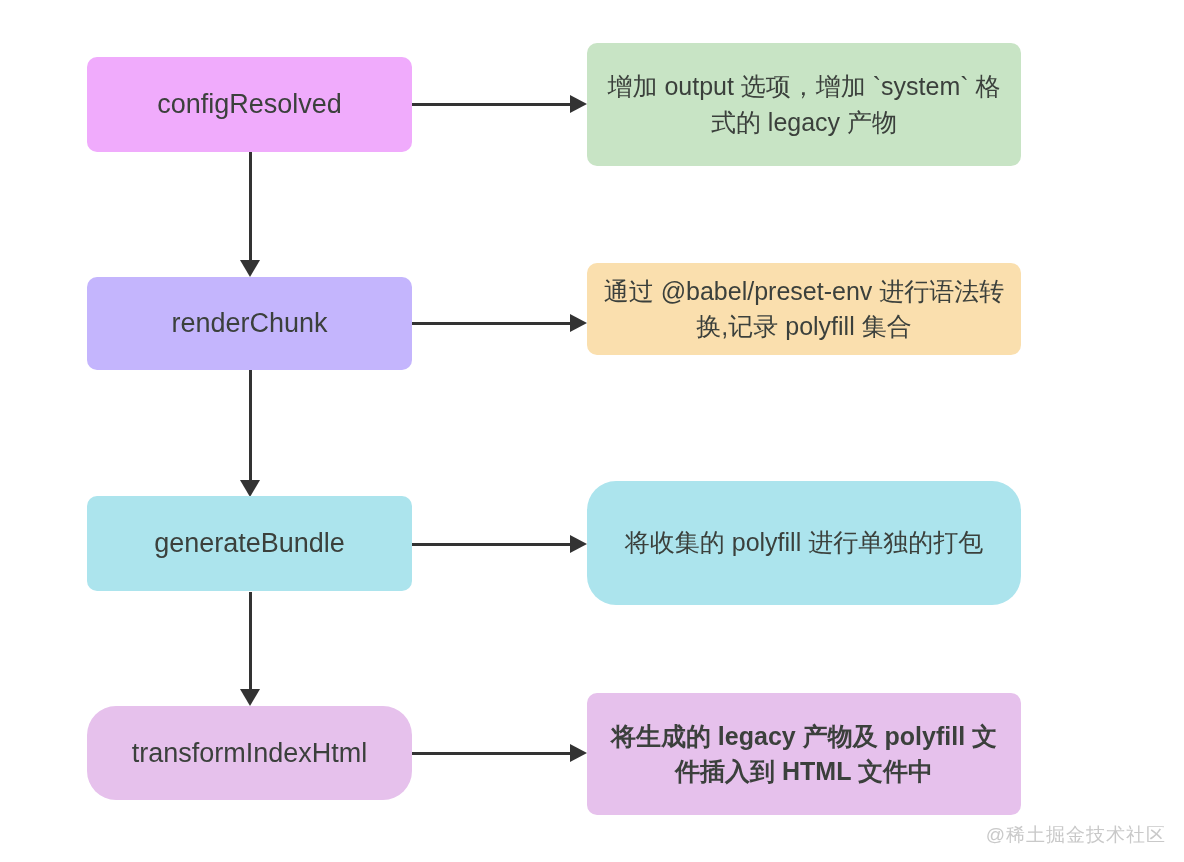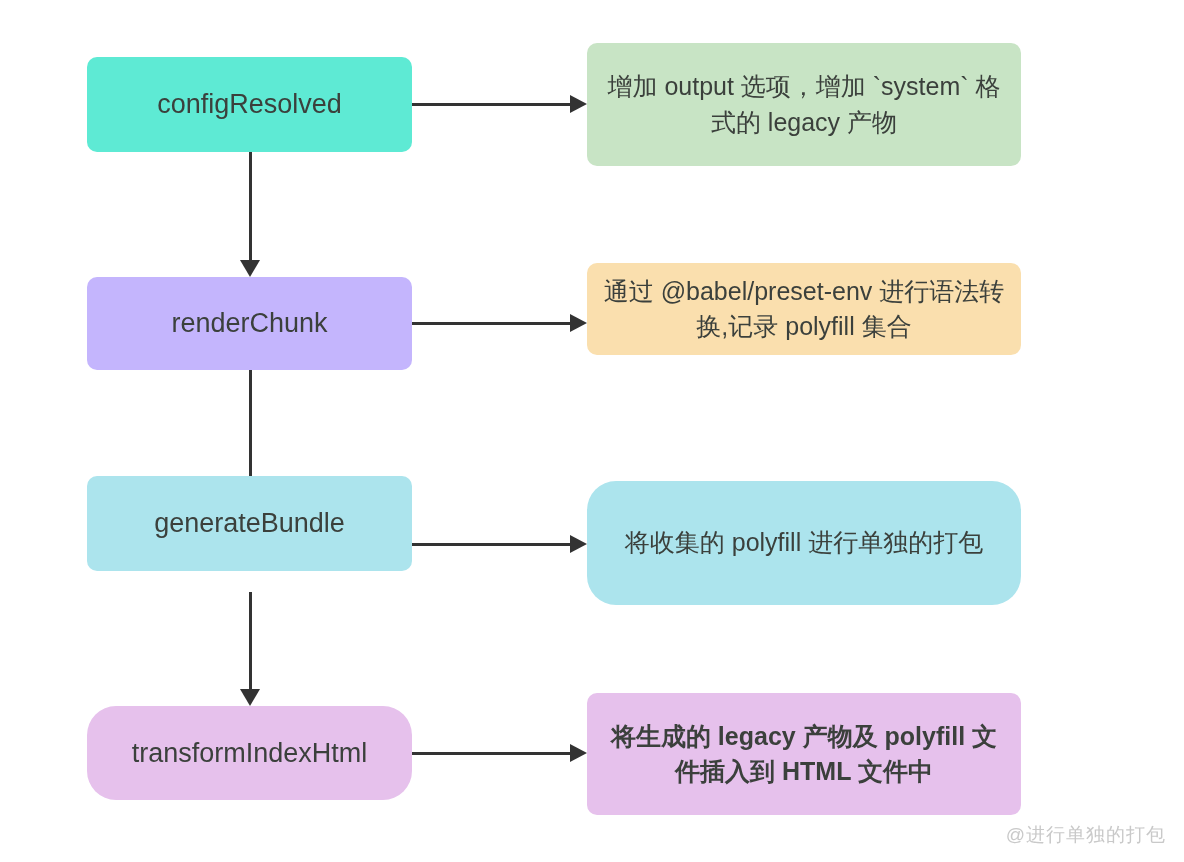--- a/index.html
+++ b/index.html
@@ -32,21 +32,21 @@
   }
   .node-right {
     left: 587px;
     width: 434px;
     font-size: 25px;
     line-height: 1.42;
     padding: 10px 16px;
   }
   .row0-left  { top: 57px; }
   .row1-left  { top: 277px; height: 93px; }
-  .row2-left  { top: 476px; }
+  .row2-left  { top: 496px; }
   .row3-left  { top: 706px; height: 94px; border-radius: 29px; }
   .row0-right { top: 43px;  height: 123px; }
   .row1-right { top: 263px; height: 92px; }
   .row2-right { top: 481px; height: 124px; border-radius: 29px; }
   .row3-right { top: 693px; height: 122px; font-weight: bold; }
 
   
   .h-line {
     position: absolute;
     left: 412px;
@@ -84,21 +84,21 @@
     font-size: 19px;
     color: #c9c9c9;
     letter-spacing: 1px;
   }
 </style>
 </head>
 <body>
 
 <div class="canvas">
 
-  <div class="node node-left row0-left" style="background-color: #5eead4;">configResolved</div>
+  <div class="node node-left row0-left" style="background-color: #f0abfc;">configResolved</div>
   <div class="h-line" style="top:103px"></div>
   <div class="h-head" style="top:95px"></div>
   <div class="node node-right row0-right" style="background-color: rgb(200, 228, 197);">增加 output 选项，增加 `system` 格式的 legacy 产物</div>
 
   <div class="v-line" style="top:152px;height:110px"></div>
   <div class="v-head" style="top:260px"></div>
 
   <div class="node node-left row1-left" style="background-color: #c4b5fd;">renderChunk</div>
   <div class="h-line" style="top:322px"></div>
   <div class="h-head" style="top:314px"></div>
@@ -113,15 +113,15 @@
   <div class="node node-right row2-right" style="background-color: rgb(172, 228, 237);">将收集的 polyfill 进行单独的打包</div>
 
   <div class="v-line" style="top:592px;height:97px"></div>
   <div class="v-head" style="top:689px"></div>
 
   <div class="node node-left row3-left" style="background-color: rgb(230, 193, 236);">transformIndexHtml</div>
   <div class="h-line" style="top:752px"></div>
   <div class="h-head" style="top:744px"></div>
   <div class="node node-right row3-right" style="background-color: rgb(230, 193, 236);">将生成的 legacy 产物及 polyfill 文件插入到 HTML 文件中</div>
 
-  <div class="watermark">@进行单独的打包</div>
+  <div class="watermark">@稀土掘金技术社区</div>
 
 </div>
 
 </body></html>

